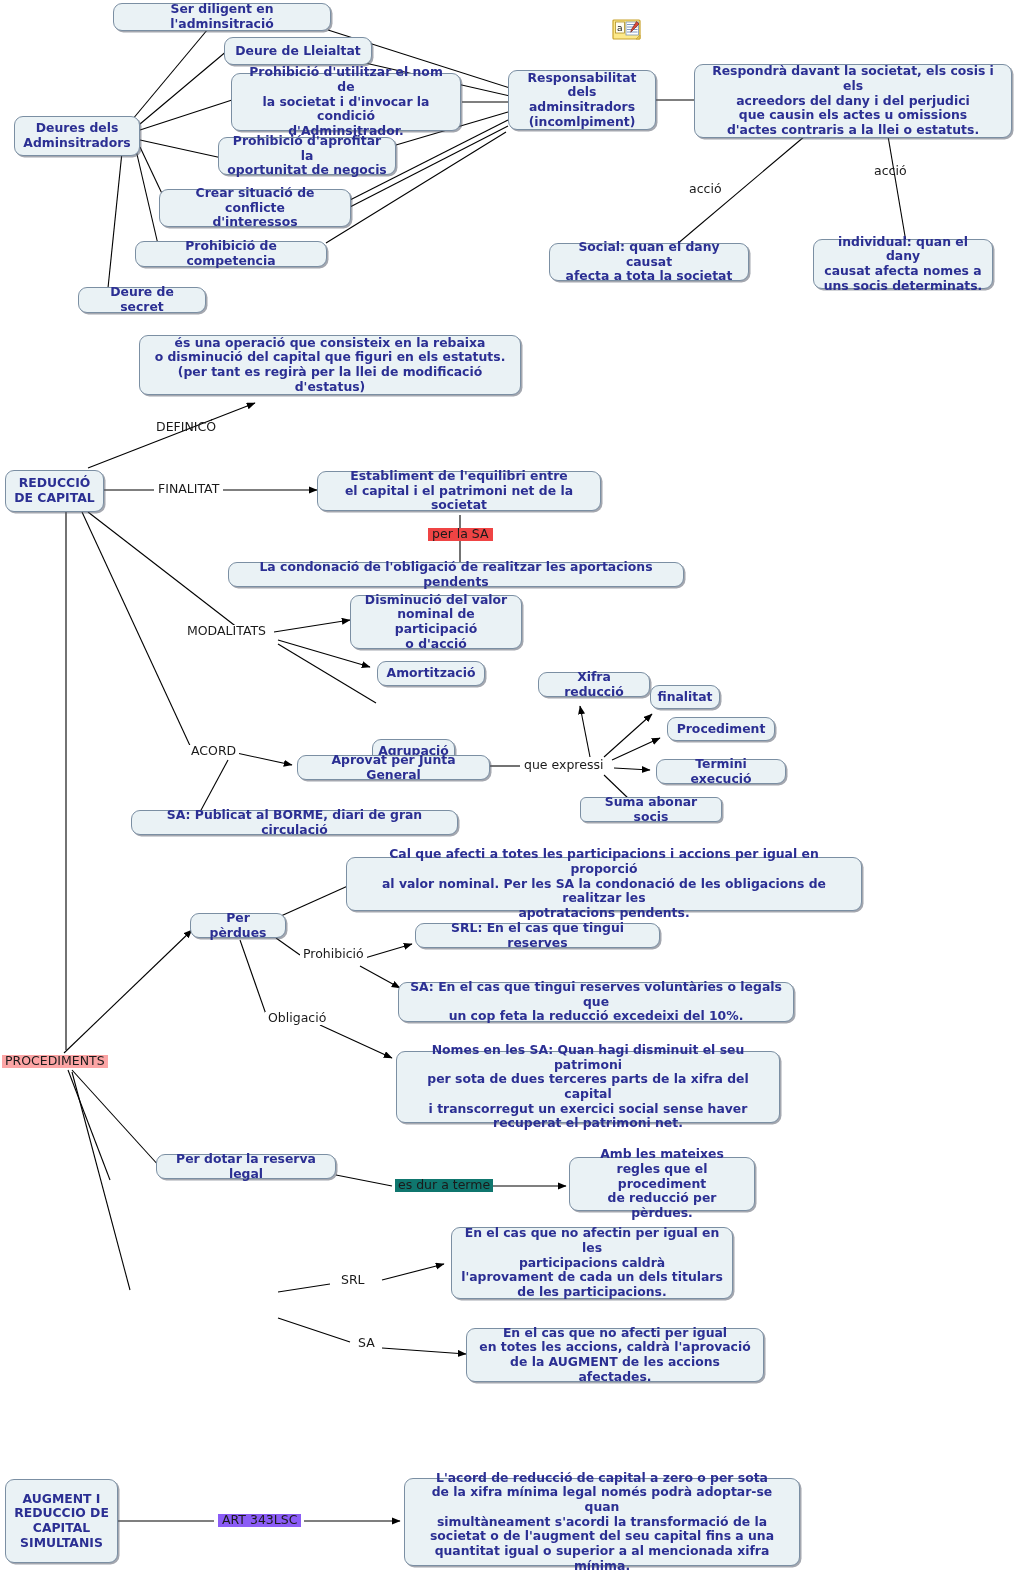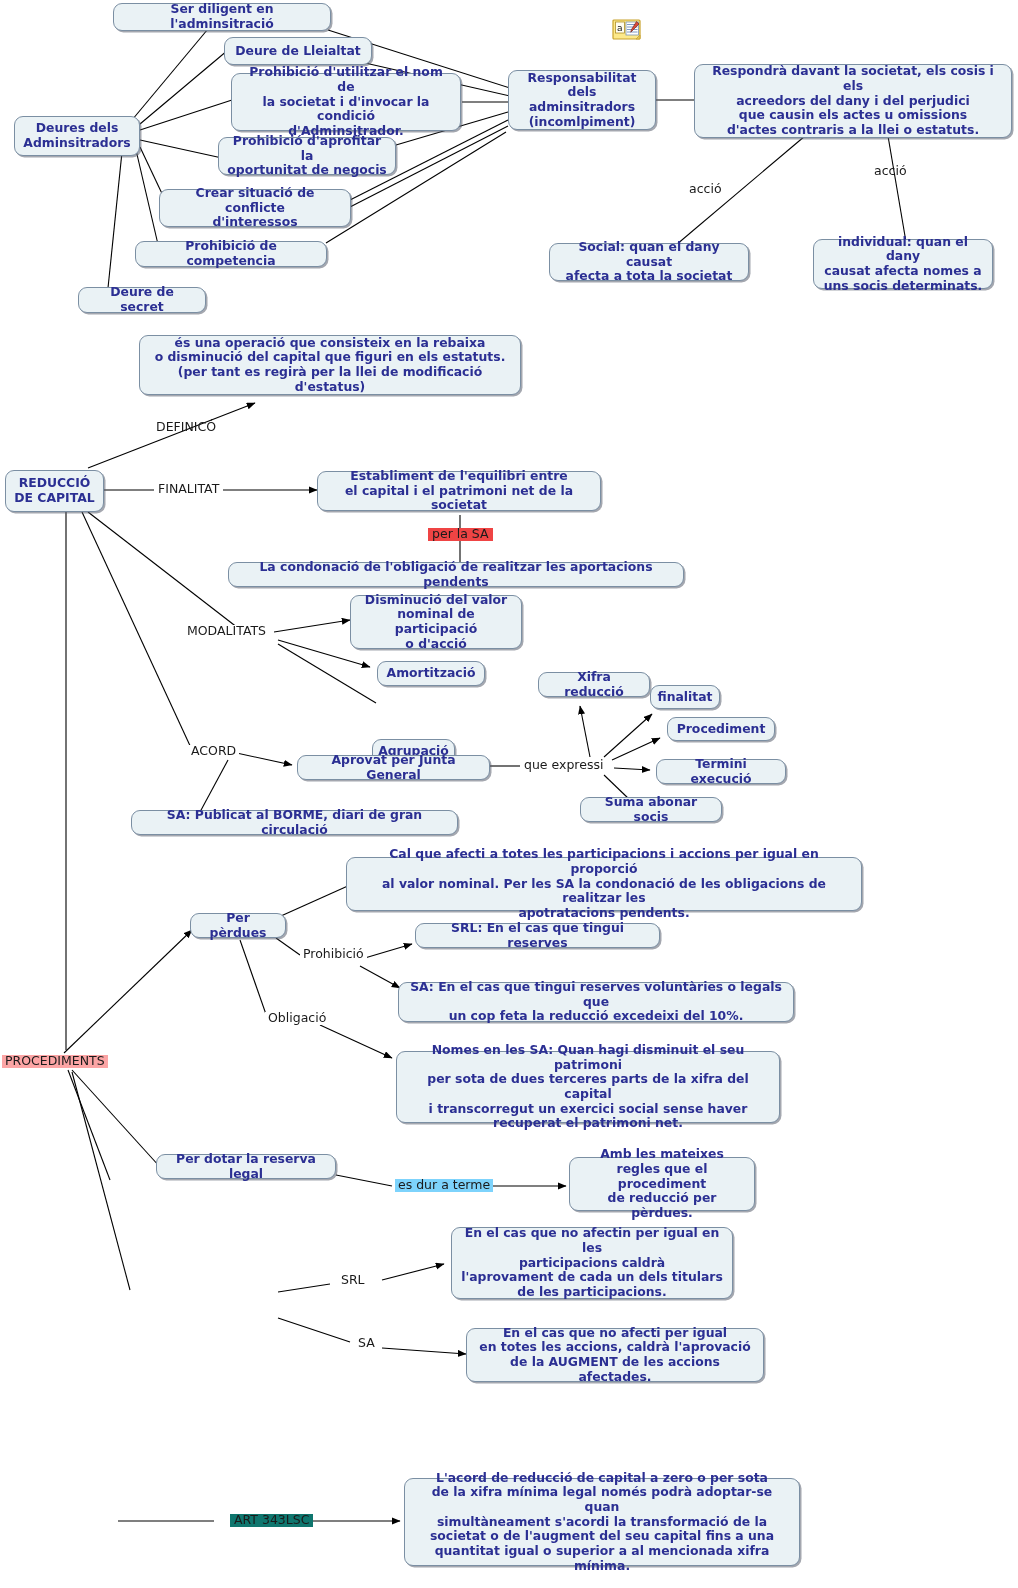--- a/index.html
+++ b/index.html
@@ -201,21 +201,21 @@
   <div class="node" style="left:131px;top:810px;width:327px;height:25px;">SA: Publicat al BORME, diari de gran circulació</div>
 
   <div class="node" style="left:538px;top:672px;width:112px;height:25px;">Xifra reducció</div>
 
   <div class="node" style="left:650px;top:685px;width:70px;height:24px;">finalitat</div>
 
   <div class="node" style="left:667px;top:717px;width:108px;height:24px;">Procediment</div>
 
   <div class="node" style="left:656px;top:759px;width:130px;height:25px;">Termini execució</div>
 
-  <div class="node" style="left:580px;top:797px;width:142px;height:25px;">Suma abonar socis</div>
+  <div class="node" style="left:580px;top:797px;width:142px;height:25px;border-radius:6px;">Suma abonar socis</div>
 
   <div class="edge-label" style="left:156px;top:421px;">DEFINICÓ</div>
   <div class="edge-label" style="left:154px;top:483px;background:#fff;padding:0 4px;">FINALITAT</div>
   <div class="edge-label" style="left:428px;top:528px;background:#ef4444;padding:0 4px;">per la SA</div>
   <div class="edge-label" style="left:184px;top:625px;background:#fff;padding:0 3px;">MODALITATS</div>
   <div class="edge-label" style="left:188px;top:745px;background:#fff;padding:0 3px;">ACORD</div>
   <div class="edge-label" style="left:521px;top:759px;background:#fff;padding:0 3px;">que expressi</div>
 
   <div class="edge-label" style="left:2px;top:1055px;background:#fca5a5;padding:0 3px;">PROCEDIMENTS</div>
 
@@ -237,37 +237,41 @@
 
   <div class="edge-label" style="left:300px;top:948px;background:#fff;padding:0 3px;">Prohibició</div>
   <div class="edge-label" style="left:265px;top:1012px;background:#fff;padding:0 3px;">Obligació</div>
 
   <div class="node" style="left:156px;top:1154px;width:180px;height:25px;">Per dotar la reserva legal</div>
 
   <div class="node" style="left:569px;top:1157px;width:186px;height:54px;">Amb les mateixes
 regles que el procediment
 de reducció per pèrdues.</div>
 
-  <div class="edge-label" style="left:395px;top:1179px;background:#7dd3fc;padding:0 3px;">es dur a terme</div>
+  <div class="edge-label" style="left:395px;top:1179px;background:#0f766e;padding:0 3px;">es dur a terme</div>
 
 
   <div class="node" style="left:451px;top:1227px;width:282px;height:72px;">En el cas que no afectin per igual en les
 participacions caldrà
 l'aprovament de cada un dels titulars
 de les participacions.</div>
 
   <div class="node" style="left:466px;top:1328px;width:298px;height:54px;">En el cas que no afecti per igual
 en totes les accions, caldrà l'aprovació
 de la AUGMENT de les accions afectades.</div>
 
   <div class="edge-label" style="left:338px;top:1274px;background:#fff;padding:0 3px;">SRL</div>
   <div class="edge-label" style="left:355px;top:1337px;background:#fff;padding:0 3px;">SA</div>
 
+  <div class="node" style="left:5px;top:1479px;width:113px;height:84px;">AUGMENT I
+REDUCCIO DE
+CAPITAL
+SIMULTANIS</div>
 
   <div class="node" style="left:404px;top:1478px;width:396px;height:88px;">L'acord de reducció de capital a zero o per sota
 de la xifra mínima legal només podrà adoptar-se quan
 simultàneament s'acordi la transformació de la
 societat o de l'augment del seu capital fins a una
 quantitat igual o superior a al mencionada xifra mínima.</div>
 
-  <div class="edge-label" style="left:218px;top:1514px;background:#0f766e;padding:0 4px;margin-left:12px;">ART 343LSC</div>
+  <div class="edge-label" style="left:218px;top:1514px;background:#8b5cf6;padding:0 4px;">ART 343LSC</div>
 
 </div>
 
 </body></html>

